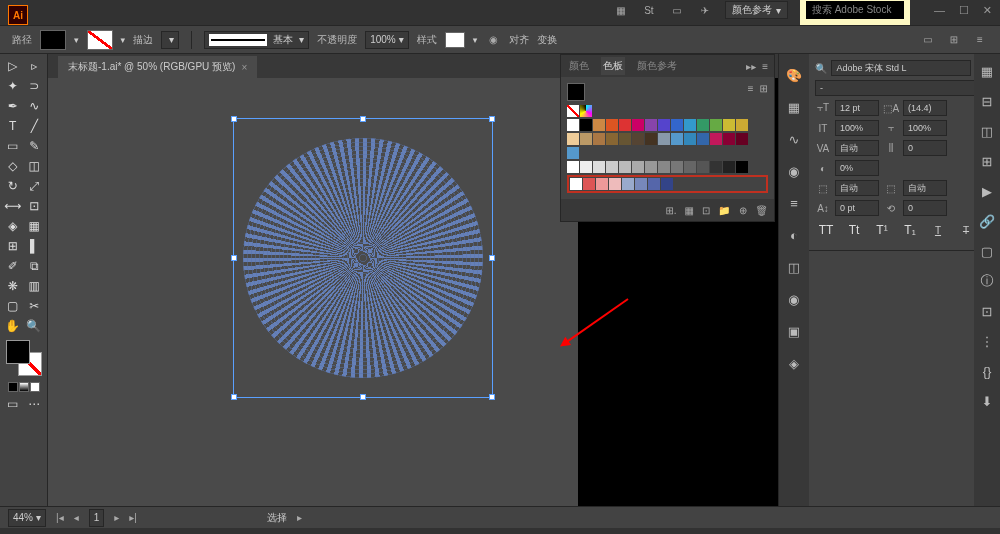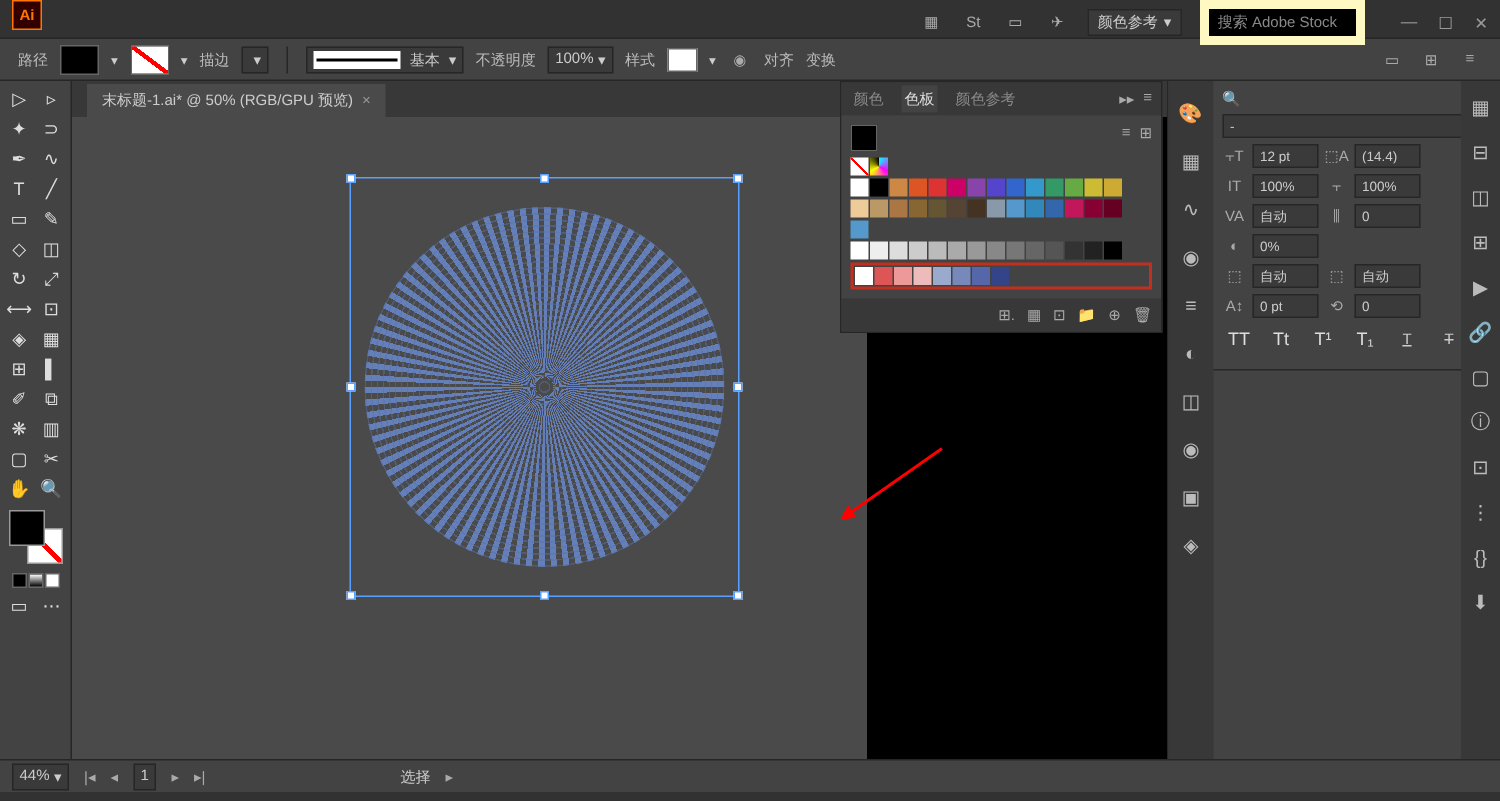--- a/index.html
+++ b/index.html
@@ -1,17 +1,17 @@
 <!DOCTYPE html>
 <html><head>
 <meta charset="utf-8">
 <style>
 *{margin:0;padding:0;box-sizing:border-box;font-family:"Microsoft YaHei",sans-serif;font-size:10px;color:#ccc;user-select:none}
 body{background:#323232;width:1000px;height:534px;overflow:hidden;position:relative}
-.titlebar{height:26px;background:#323232;display:flex;align-items:flex-start;padding:0 8px;border-bottom:1px solid #262626}
+.titlebar{height:26px;background:#323232;display:flex;align-items:flex-end;padding:0 8px;border-bottom:1px solid #262626}
 .ai-logo{width:20px;height:20px;background:#330000;border:1px solid #ff7700;display:flex;align-items:center;justify-content:center;color:#ff7700;font-weight:bold;font-size:10px;margin-right:10px}
 .menu-items{display:flex;gap:2px}
 .menu-item{padding:2px 6px;cursor:pointer;font-size:11px}
 .title-right{margin-left:auto;display:flex;align-items:center;gap:12px}
 .title-icon{width:16px;height:16px;display:flex;align-items:center;justify-content:center;color:#aaa;cursor:pointer}
 .dropdown{background:#3a3a3a;border:1px solid #262626;padding:1px 6px;font-size:10px;cursor:pointer;display:flex;align-items:center;gap:4px}
 .search-box{background:#000000;border:6px solid #fef9c3;padding:2px 6px;width:110px;font-size:10px;color:#888}
 .win-controls{display:flex;gap:14px;margin-left:12px}
 .win-btn{color:#999;cursor:pointer;font-size:11px}
 
@@ -235,20 +235,21 @@
       <div class="p-icon">◉</div>
       <div class="p-icon">▣</div>
       <div class="p-icon">◈</div>
     </div>
     <div class="panel-content">
 
       <div class="panel-group char-panel">
         <div class="panel-body">
           <div class="row">
               <span style="font-size:10px">🔍</span>
+              <input class="char-input" style="width: 140px;" value="Adobe 宋体 Std L">
             </div>
           <div class="row">
               <input class="char-input" style="width: 160px;" value="-">
             </div>
           <div class="row">
             <span class="char-label">⫟T</span>
               <input class="char-input" value="12 pt" style="">
             <span class="char-label">⬚A</span>
               <input class="char-input" value="(14.4)" style="">
           </div>

